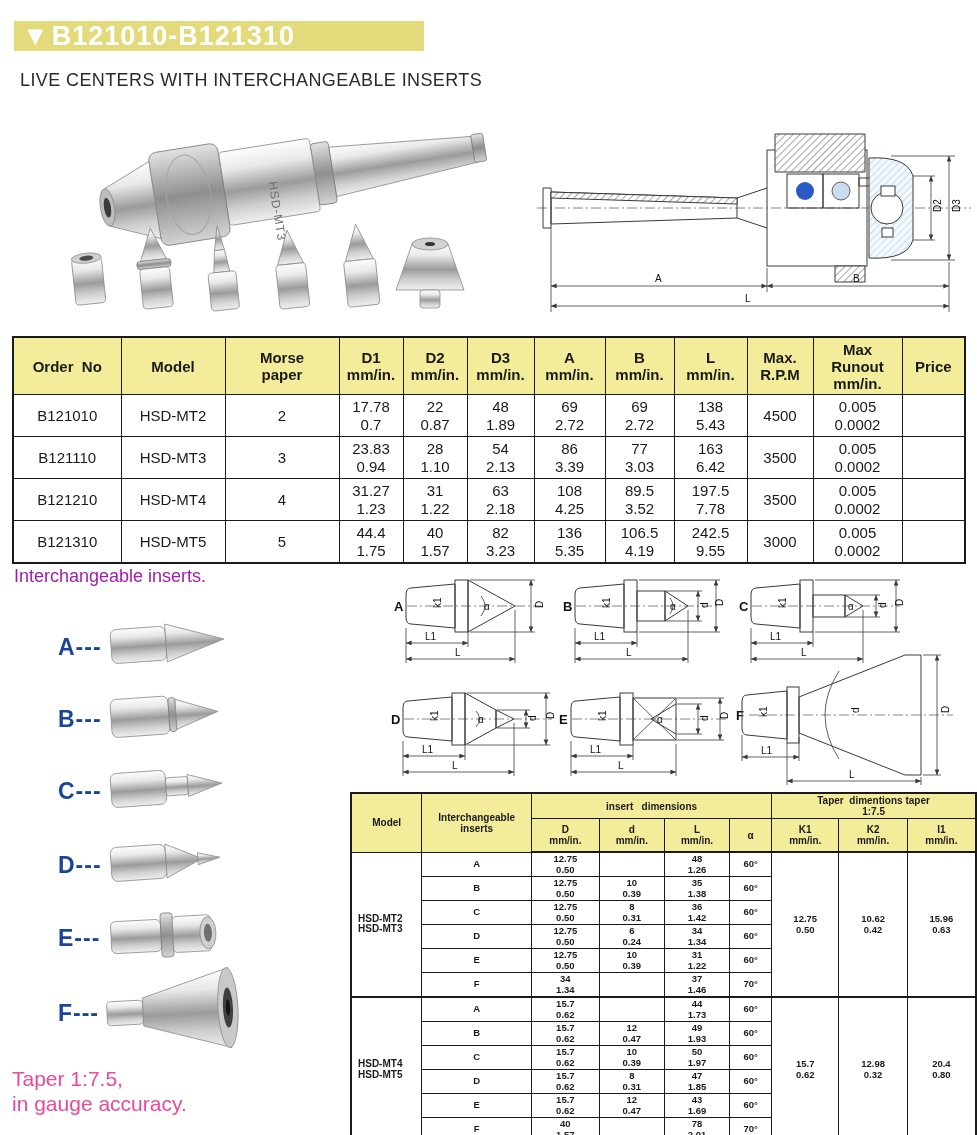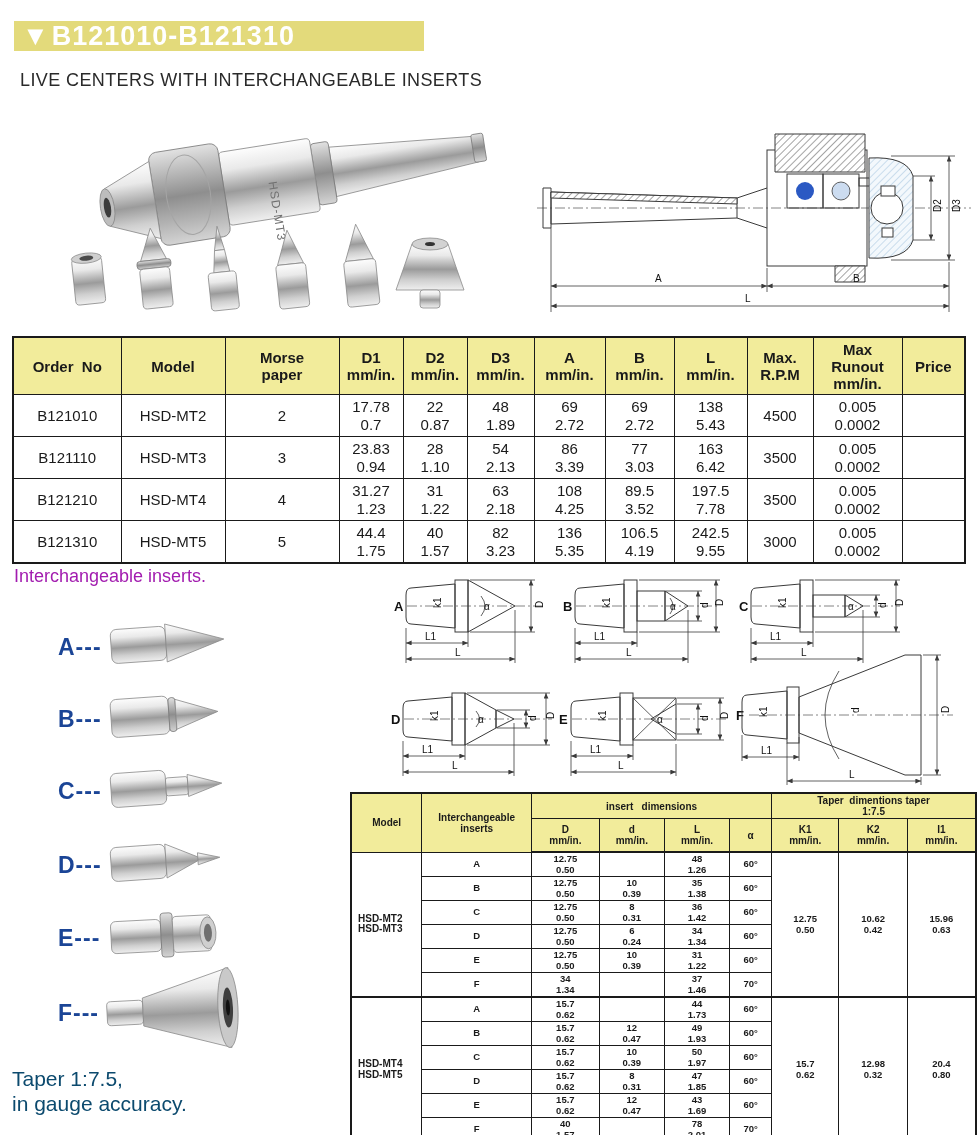--- a/index.html
+++ b/index.html
@@ -8,21 +8,21 @@
   
   .banner{position:absolute;left:14px;top:21px;width:402px;height:30px;background:#e3da7b;
           color:#ffffff;font-weight:bold;font-size:27px;line-height:30px;padding-left:8px;
           letter-spacing:1px;white-space:nowrap;}
   .banner .tri{margin-right:2px;}
   
   .title{position:absolute;left:12px;top:70px;font-size:18px;letter-spacing:.4px;color:#2a2a2a;margin-left:8px;}
   
   .inserts-heading{position:absolute;left:14px;top:566px;font-size:18px;font-weight:normal;color:#a21caf;}
   
-  .footnote{position:absolute;left:12px;top:1066px;font-size:21px;line-height:25px;color:#0c4a6e;}
+  .footnote{position:absolute;left:12px;top:1066px;font-size:21px;line-height:25px;color:#ec4899;}
   
   table{border-collapse:collapse;table-layout:fixed;background:#fff;}
   .main-table{position:absolute;left:12px;top:336px;border:2px solid #1a1a1a;}
   .main-table th{background:#f2ec9b;font-size:15px;font-weight:bold;line-height:17px;height:54px;
                  border:1px solid #1a1a1a;text-align:center;vertical-align:middle;padding:1px 2px;}
   .main-table td{font-size:15px;line-height:18px;height:39px;border:1px solid #1a1a1a;
                  text-align:center;vertical-align:middle;padding:1px 2px;}
   .insert-table{position:absolute;left:350px;top:792px;border:2px solid #1a1a1a;}
   .insert-table th{background:#f2ec9b;font-size:10px;font-weight:bold;line-height:11px;
                    border:1px solid #1a1a1a;text-align:center;vertical-align:middle;padding:1px 16px;}

